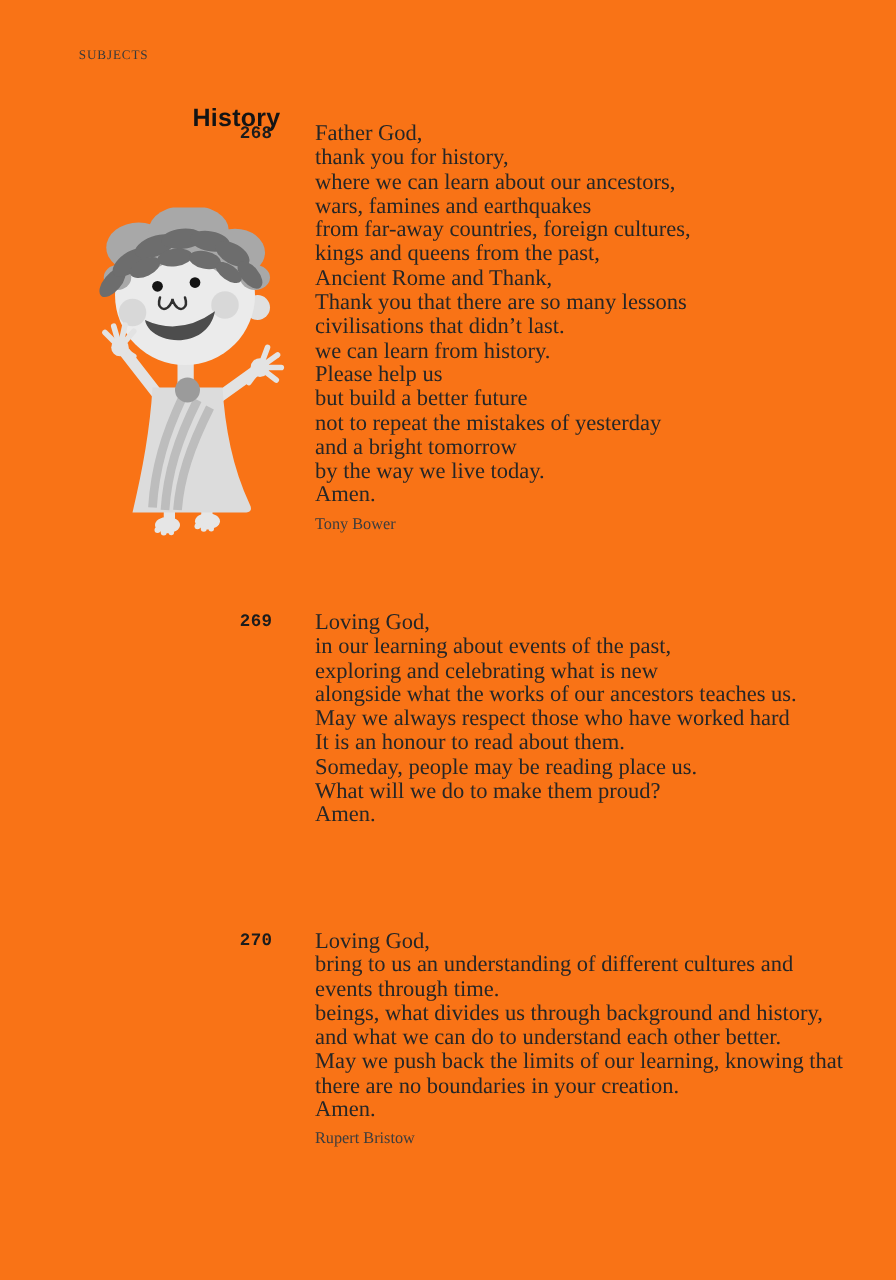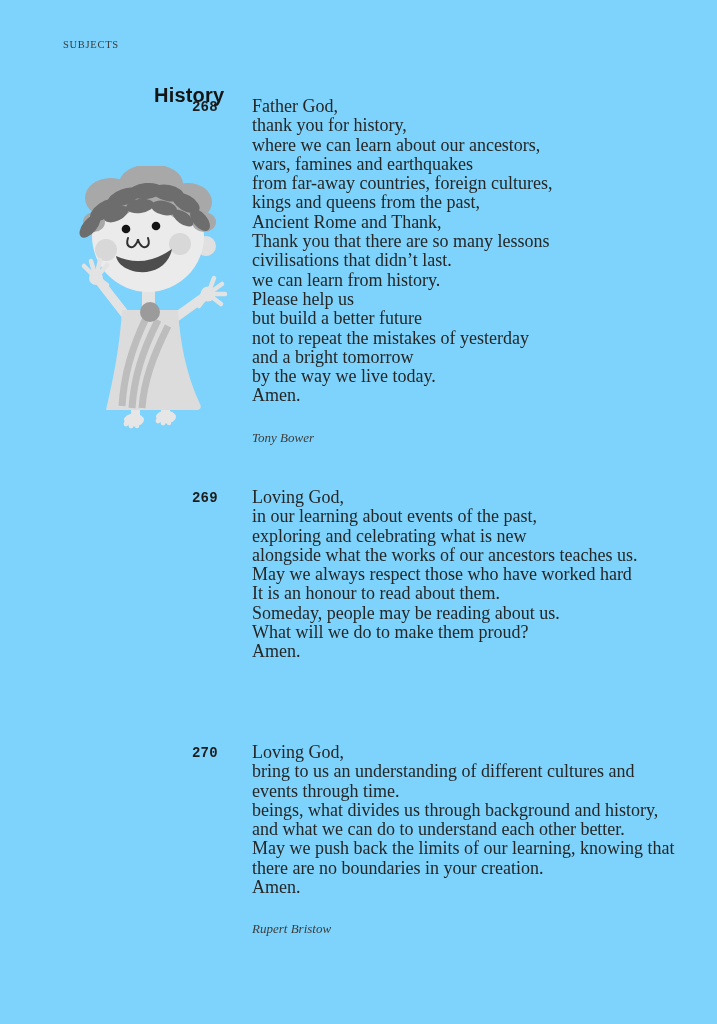--- a/index.html
+++ b/index.html
@@ -1,37 +1,37 @@
 <!DOCTYPE html>
 <html><head>
 <meta charset="utf-8">
 <style>
   html,body{margin:0;padding:0;background:#ffffff;}
   .page{
-    position:relative;width:717px;height:1024px;background:#7dd3fc;
+    position:relative;width:717px;height:1024px;background:#f97316;
     font-family:"Liberation Serif",serif;overflow:hidden;
   }
   .running-head{
     position:absolute;left:63px;top:39px;
     font-size:10.5px;letter-spacing:0.7px;color:#3a3a3a;
   }
   .section-title{
     position:absolute;left:150px;top:80px;margin:4px;
     font-family:"Liberation Sans",sans-serif;font-size:20px;font-weight:bold;
     color:#141414;letter-spacing:0.2px;
   }
   .prayer{position:absolute;left:150px;display:flex;align-items:flex-start;}
   .num{
     flex:none;width:68px;text-align:right;padding-top:2px;
     font-family:Liberation Mono, monospace;font-weight:bold;
     font-size:14px;color:#1c1c1c;letter-spacing:0.3px;
   }
   .prayer-body{margin-left:34px;}
   .line{font-size:18px;line-height:19.3px;color:#262626;white-space:nowrap;}
-  .author{margin-top:24px;font-style:italic;font-size:13px;color:#3d3d3d;}
+  .author{margin-top:5px;font-size:13px;color:#3d3d3d;}
   .p268{top:97px;}
   .p269{top:488px;}
   .p270{top:743px;}
   .illu{position:absolute;left:76px;top:166px;}
 </style>
 </head>
 <body>
 
 <div class="page">
 
@@ -153,21 +153,21 @@
   <section class="prayer p269">
     <div class="num">269</div>
     <div class="prayer-body">
       <div class="lines">
           <div class="line">Loving God,</div>
           <div class="line">in our learning about events of the past,</div>
           <div class="line">exploring and celebrating what is new</div>
           <div class="line">alongside what the works of our ancestors teaches us.</div>
           <div class="line">May we always respect those who have worked hard</div>
           <div class="line">It is an honour to read about them.</div>
-          <div class="line">Someday, people may be reading about us.</div>
+          <div class="line">Someday, people may be reading place us.</div>
           <div class="line">What will we do to make them proud?</div>
           <div class="line">Amen.</div>
         </div>
 
     </div>
   </section>
 
   <section class="prayer p270">
     <div class="num">270</div>
     <div class="prayer-body">

